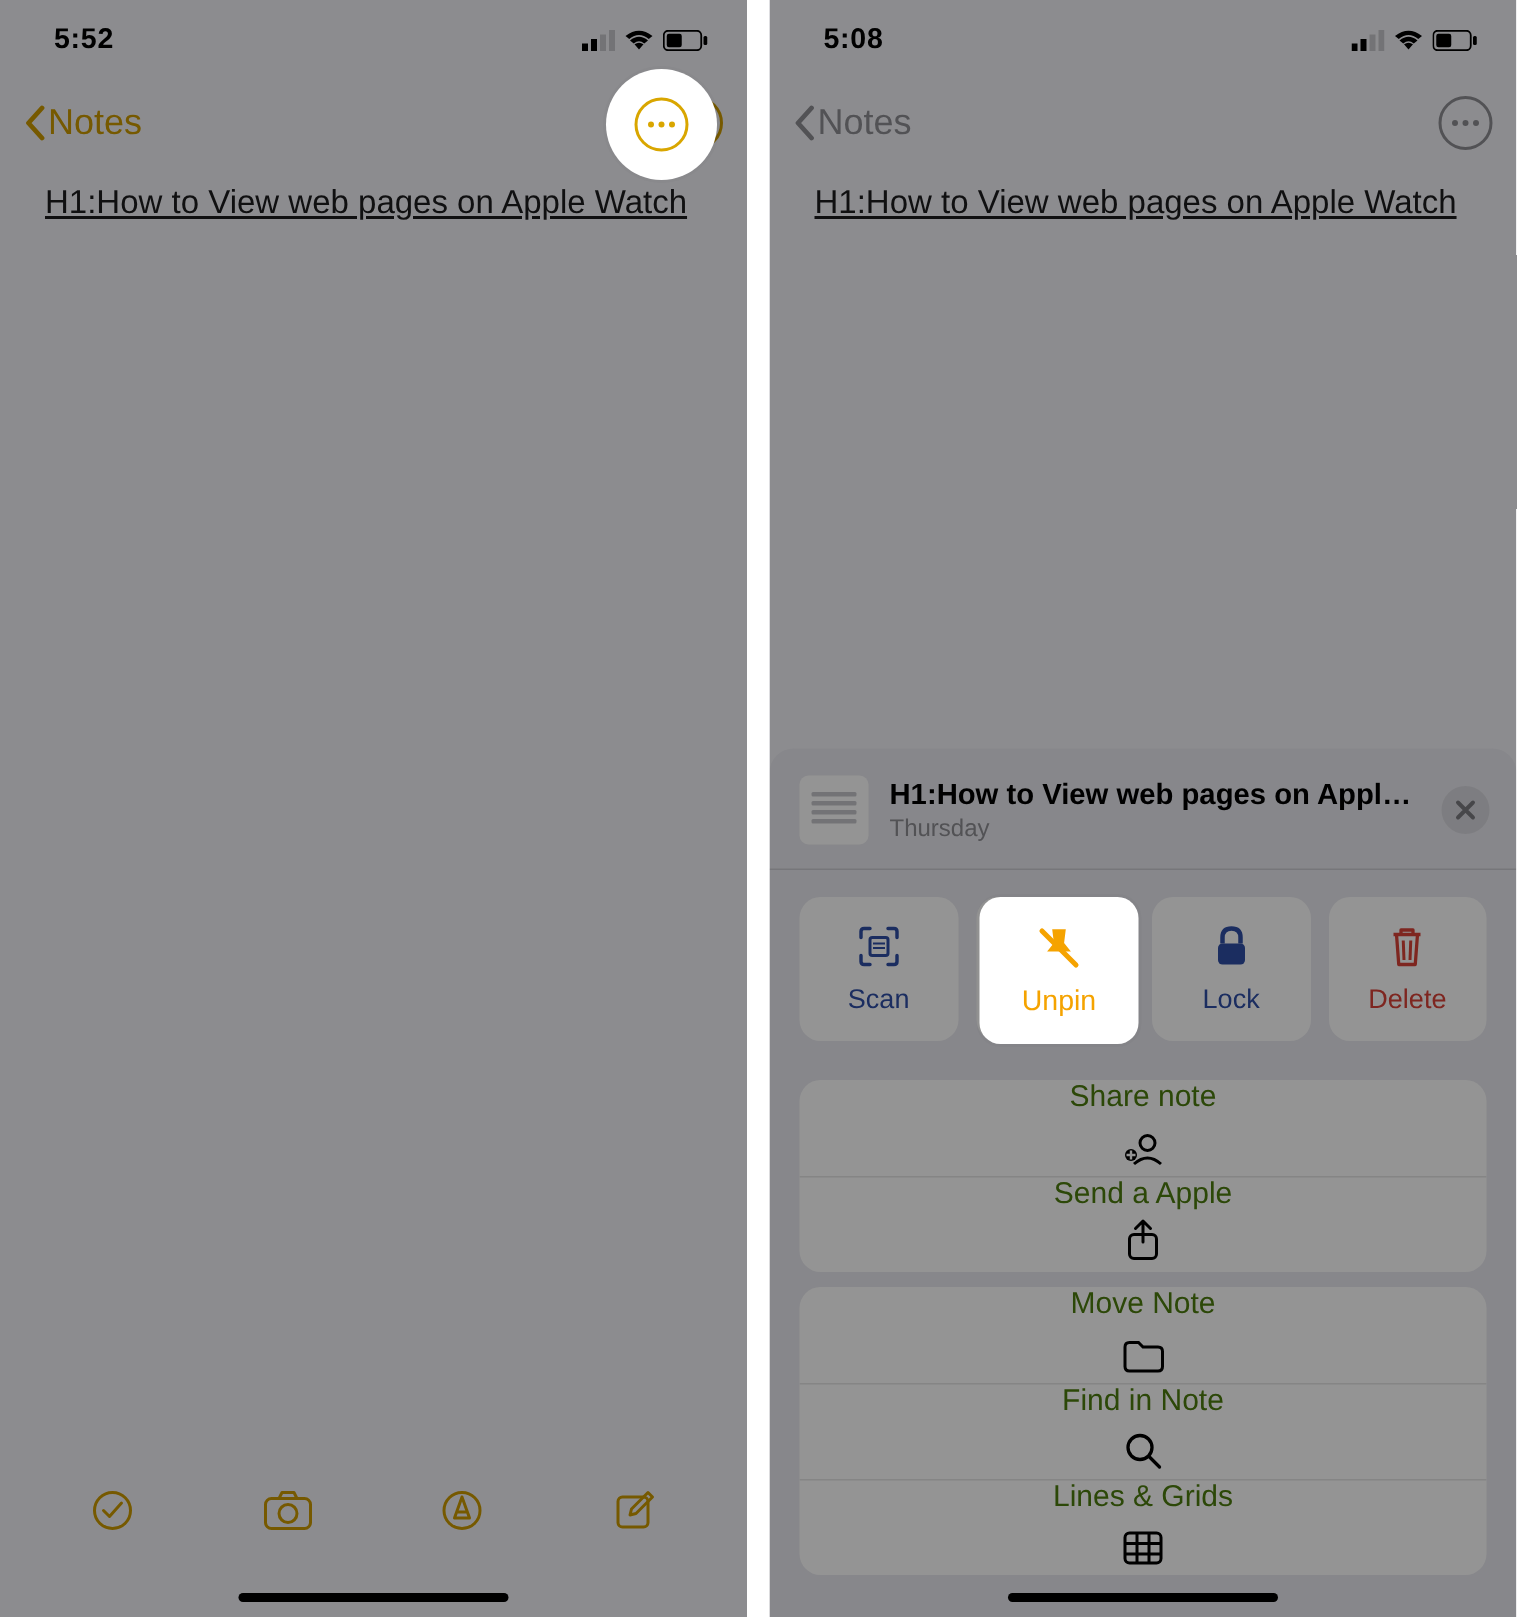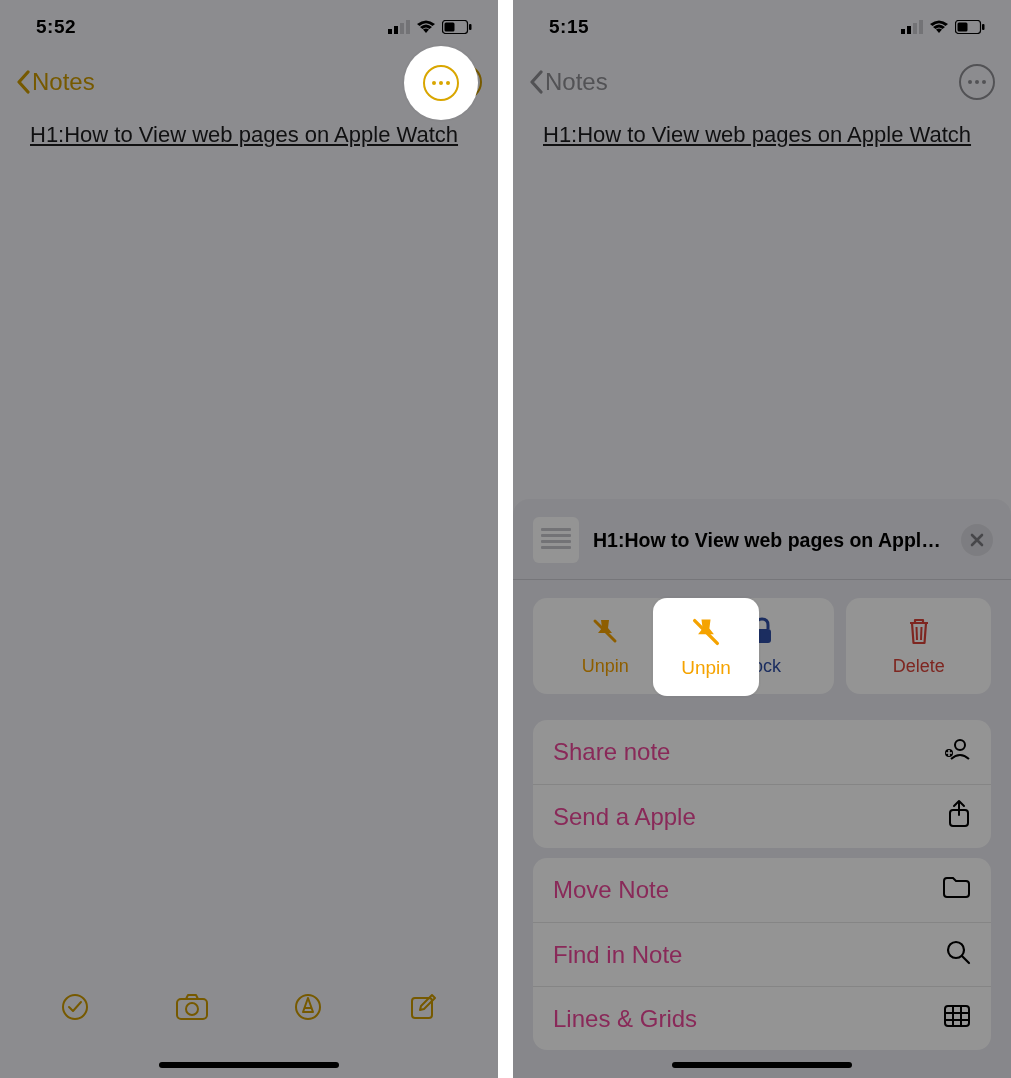--- a/index.html
+++ b/index.html
@@ -44,21 +44,21 @@
   .close-x { width:32px; height:32px; border-radius:50%; background:#d8d8de; display:flex; align-items:center; justify-content:center; color:#7a7a80; flex-shrink:0; }
   .hr { height:1px; background:rgba(0,0,0,0.12); }
   .action-row { display:flex; gap:12px; padding:18px 20px 16px; }
   .action-btn { flex:1; background:#fff; border-radius:14px; height:96px; display:flex; flex-direction:column; align-items:center; justify-content:center; gap:10px; }
   .action-label { font-size:18px; }
   .scan-c { color:#2f4fa6; }
   .unpin-c { color:#f5a300; }
   .lock-c { color:#2f4fa6; }
   .del-c { color:#d94238; }
   .menu-group { margin:10px 20px 0; background:#fff; border-radius:14px; overflow:hidden; }
-  .menu-item { display:flex; align-items:center; justify-content:space-between; padding:0 20px; height:64px; font-size:24px; color:#ec4899; }
+  .menu-item { display:flex; align-items:center; justify-content:space-between; padding:0 20px; height:64px; font-size:20px; color:#4d7c0f;flex-direction:column; }
   .menu-item + .menu-item { border-top:1px solid rgba(0,0,0,0.1); }
   .menu-icon { color:#000; }
   
   .unpin-highlight { position:absolute; top:598px; left:140px; width:106px; height:98px; background:#fff; border-radius:14px; display:flex; flex-direction:column; align-items:center; justify-content:center; gap:8px; box-shadow:0 0 0 2px rgba(0,0,0,0.02); z-index:6; }
   
   .grey-text { color:#8e8e93 !important; }
   .grey-border { border-color:#8e8e93 !important; }
   .grey-dot { background:#8e8e93 !important; }
 </style>
 </head>
@@ -143,21 +143,21 @@
             <span class="dot"></span>
           </div>
       </div>
     </div>
   </div>
 
   <div class="gap"></div>
 
   <div class="phone">
     <div class="status-bar">
-      <span class="status-time">5:15</span>
+      <span class="status-time">5:08</span>
       <div class="status-right">
         <svg width="22" height="14" viewBox="0 0 22 14">
             <rect x="0" y="9" width="4" height="5" fill="#000"></rect>
             <rect x="6" y="6" width="4" height="8" fill="#000"></rect>
             <rect x="12" y="3" width="4" height="11" fill="#c7c7cc"></rect>
             <rect x="18" y="0" width="4" height="14" fill="#c7c7cc"></rect>
           </svg>
         <svg width="20" height="14" viewBox="0 0 20 14">
             <path d="M10 13 L7 9.5 Q10 7.5 13 9.5 Z M4 7 Q10 2 16 7 L13.5 9 Q10 6 6.5 9 Z M1 4 Q10 -3 19 4 L16.5 6 Q10 0.5 3.5 6 Z" fill="#000"></path>
           </svg>
@@ -192,29 +192,39 @@
         <div class="doc-thumb">
           <div class="doc-lines">
               <div></div>
               <div></div>
               <div></div>
               <div></div>
             </div>
         </div>
         <div class="sheet-title-wrap">
           <div class="sheet-title">H1:How to View web pages on Apple W...</div>
+          <div class="sheet-sub">Thursday</div>
         </div>
         <div class="close-x">
           <svg width="14" height="14" viewBox="0 0 14 14">
               <path d="M2 2 L12 12 M12 2 L2 12" stroke="#7a7a80" stroke-width="2.6" stroke-linecap="round"></path>
             </svg>
         </div>
       </div>
       <div class="hr"></div>
       <div class="action-row">
+        <div class="action-btn">
+          <svg width="30" height="30" viewBox="0 0 30 30">
+              <path d="M3 9 V5 Q3 3 5 3 H9 M21 3 H25 Q27 3 27 5 V9 M27 21 V25 Q27 27 25 27 H21 M9 27 H5 Q3 27 3 25 V21" fill="none" stroke="#2f4fa6" stroke-width="2.3" stroke-linecap="round"></path>
+              <rect x="9" y="9" width="12" height="12" rx="1.5" fill="none" stroke="#2f4fa6" stroke-width="2"></rect>
+              <line x1="11" y1="13" x2="19" y2="13" stroke="#2f4fa6" stroke-width="1.4"></line>
+              <line x1="11" y1="16" x2="19" y2="16" stroke="#2f4fa6" stroke-width="1.4"></line>
+            </svg>
+          <span class="action-label scan-c">Scan</span>
+        </div>
         <div class="action-btn">
           <svg width="30" height="30" viewBox="0 0 30 30">
               <path d="M11 4 H19 L18 12 L22 17 H8 L12 12 Z M15 17 V26" fill="#f5a300"></path>
               <line x1="5" y1="5" x2="25" y2="25" stroke="#f5a300" stroke-width="3" stroke-linecap="round"></line>
             </svg>
           <span class="action-label unpin-c">Unpin</span>
         </div>
         <div class="action-btn">
           <svg width="26" height="30" viewBox="0 0 26 30">
               <rect x="4" y="13" width="18" height="14" rx="3" fill="#2f4fa6"></rect>

